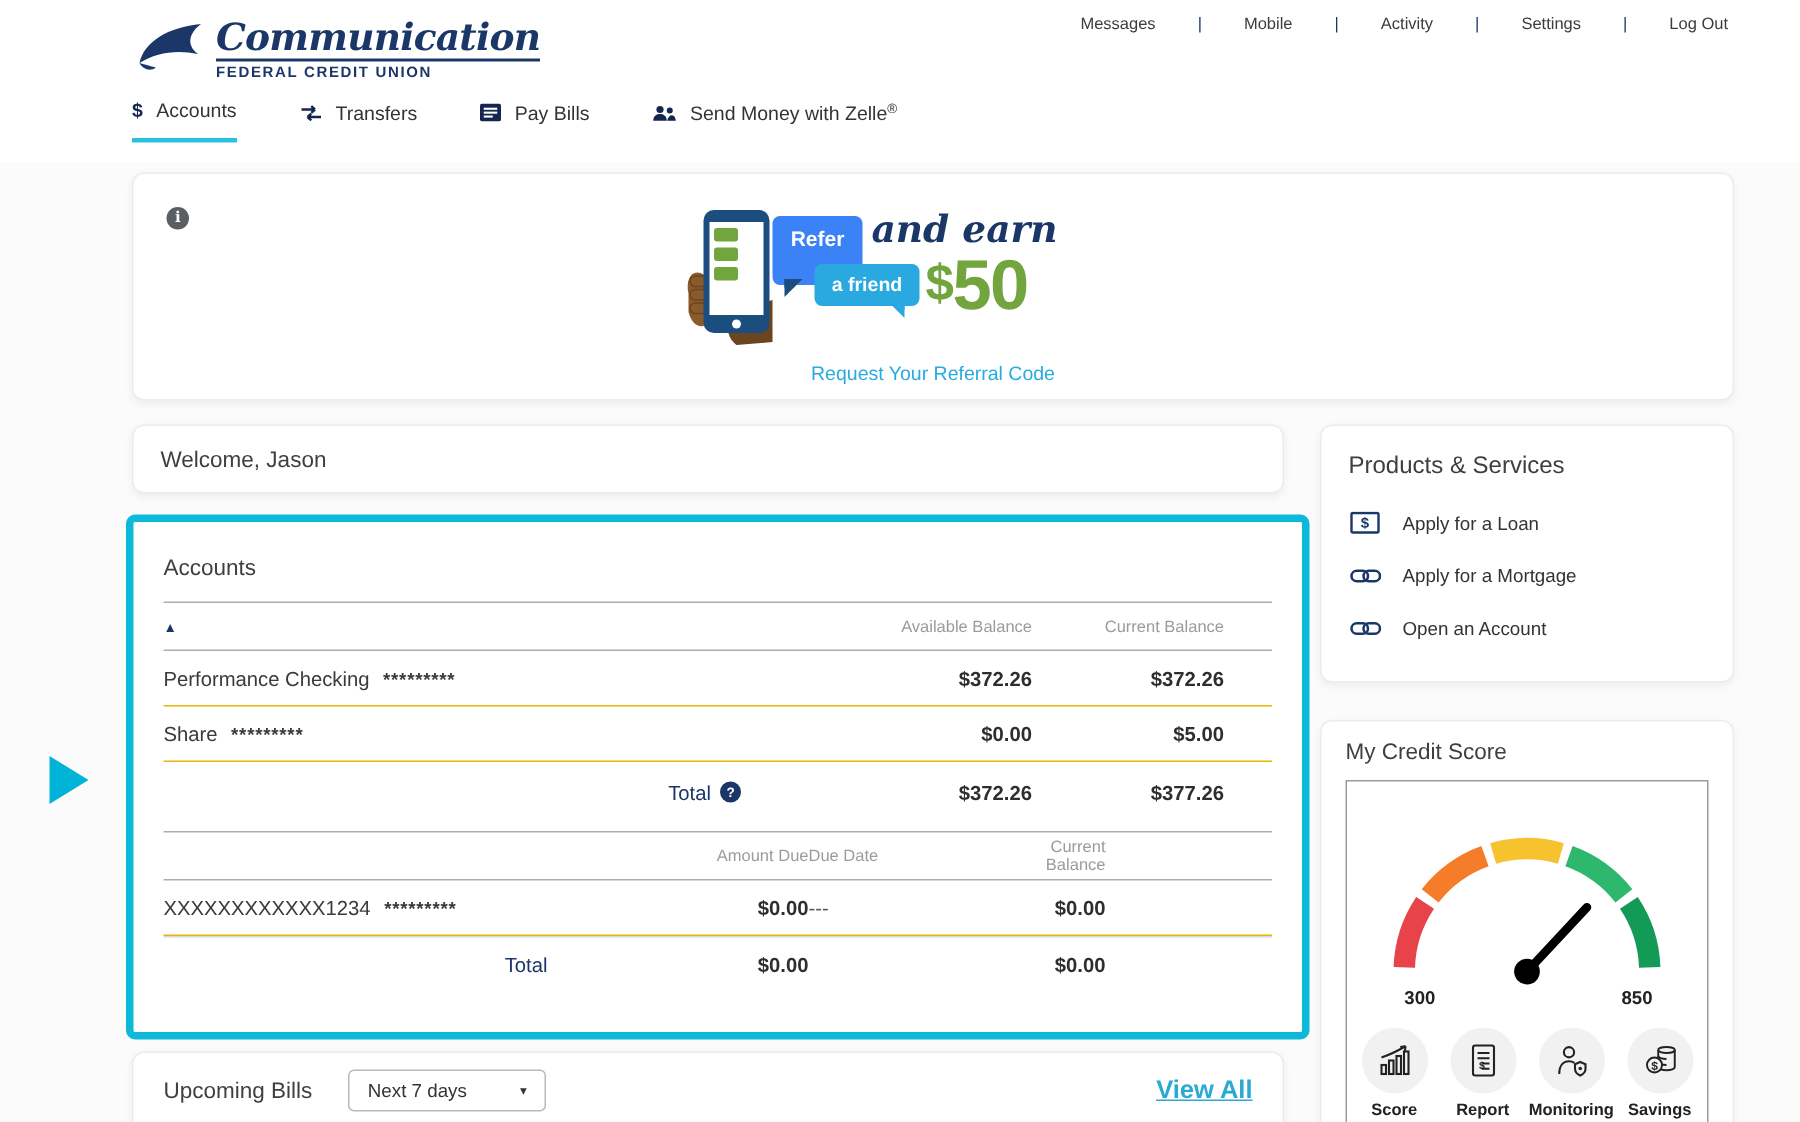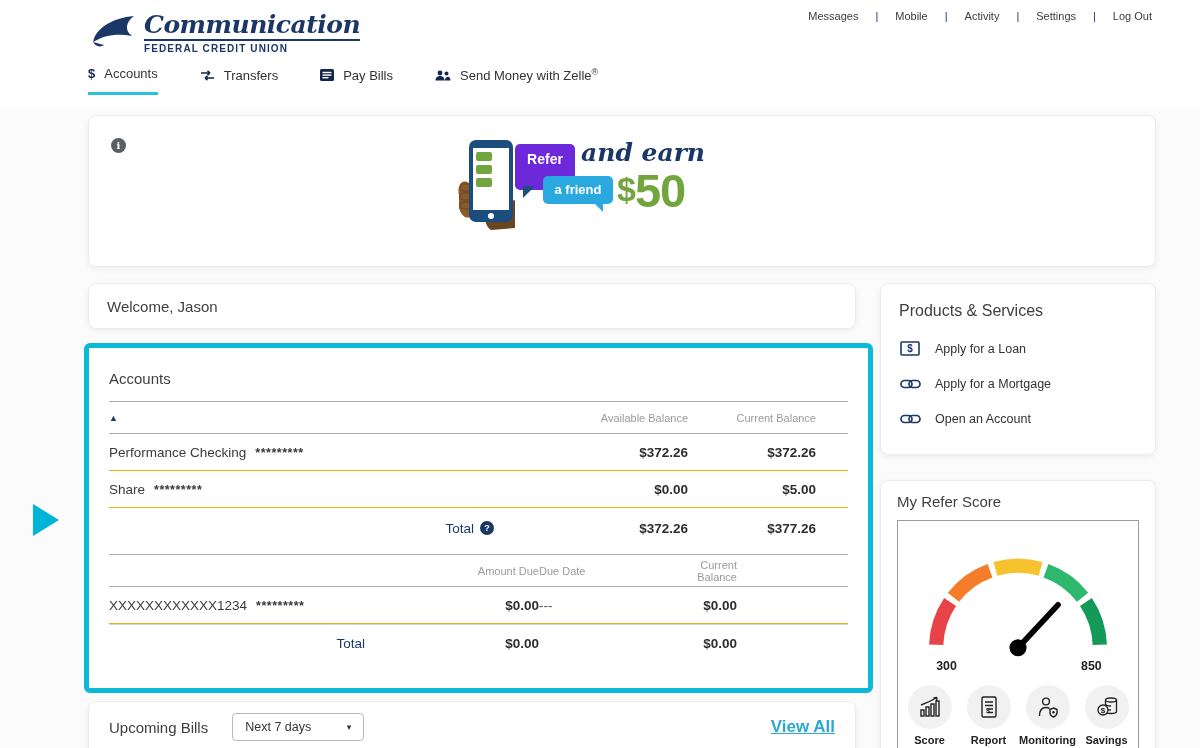--- a/index.html
+++ b/index.html
@@ -6,21 +6,21 @@
   html,body { width:1200px; height:748px; }
   body {
     position:relative; overflow:hidden;
     background:#fbfbfb;
     font-family:"Liberation Sans", sans-serif;
     color:#333;
   }
   .topbar { position:absolute; top:0; left:0; width:1200px; height:108px; background:#fff; }
 
   
-  .util-nav { position:absolute; top:10px; right:48px; display:flex; align-items:center; gap:17px;
+  .util-nav { position:absolute; top:10px; right:48px; display:flex; align-items:center; gap:28px;
     font-size:11px; color:#3c3c3c; }
   .util-nav .sep { color:#1b3768; font-size:11px; }
   .util-nav .u-item { cursor:pointer; }
 
   
   .logo { position:absolute; top:12px; left:88px; display:flex; align-items:flex-start; gap:6px; }
   .logo-text { display:flex; flex-direction:column; }
   .logo-name { font-family:"DejaVu Serif", serif; font-style:italic; font-weight:700;
     font-size:25px; color:#1b3768; line-height:26px; letter-spacing:-0.5px;
     border-bottom:2px solid #1b3768; padding-bottom:1px; }
@@ -38,21 +38,21 @@
     box-shadow:0 2px 6px rgba(0,0,0,0.06); }
 
   
   .banner { left:88px; top:115px; width:1068px; height:152px; }
   .info-icon { position:absolute; left:22px; top:22px; width:15px; height:15px; border-radius:50%;
     background:#5a5f63; color:#fff; font-size:10px; font-weight:700; font-family:"DejaVu Serif",serif;
     display:flex; align-items:center; justify-content:center; cursor:pointer; }
   .banner-graphic { position:relative; width:330px; margin:22px auto 0; height:92px; }
   .bg-phone { position:absolute; left:0; top:0; }
   .bubble { position:absolute; color:#fff; font-weight:700; text-align:center; }
-  .bubble-top { left:58px; top:6px; width:60px; height:46px; background:#6d28d9; border-radius:5px;
+  .bubble-top { left:58px; top:6px; width:60px; height:46px; background:#3b82f6; border-radius:5px;
     font-size:14px; line-height:30px; }
   .bubble-top:after { content:""; position:absolute; left:8px; bottom:-8px;
     border:6px solid transparent; border-top-color:#1b4d7e; border-left-color:#1b4d7e; }
   .bubble-bottom { left:86px; top:38px; width:70px; height:28px; background:#29a9e0; border-radius:5px;
     font-size:13px; line-height:28px; }
   .bubble-bottom:after { content:""; position:absolute; right:10px; bottom:-8px;
     border:5px solid transparent; border-top-color:#29a9e0; border-right-color:#29a9e0; }
   .banner-tagline { position:absolute; left:124px; top:0px; font-family:"DejaVu Serif",serif;
     font-style:italic; font-weight:700; font-size:25px; color:#1b3768; white-space:nowrap; }
   .banner-amount { position:absolute; left:160px; top:26px; font-weight:700; color:#72a53e;
@@ -205,20 +205,21 @@
       <rect x="19" y="14" width="16" height="9" rx="2" fill="#72a53e"></rect>
       <rect x="19" y="27" width="16" height="9" rx="2" fill="#72a53e"></rect>
       <rect x="19" y="40" width="16" height="9" rx="2" fill="#72a53e"></rect>
       <circle cx="34" cy="78" r="3" fill="#fff"></circle>
     </svg>
     <div class="bubble bubble-top">Refer</div>
     <div class="bubble bubble-bottom">a friend</div>
     <div class="banner-tagline">and earn</div>
     <div class="banner-amount"><span class="cur">$</span><span>50</span></div>
   </div>
+  <div class="banner-link">Request Your Referral Code</div>
 </div>
 
 <div class="card welcome">
   <span>Welcome, Jason</span>
 </div>
 
 <div class="accounts-wrap">
   <div class="acc-title">Accounts</div>
   <div class="rule"></div>
 
@@ -306,21 +307,21 @@
       <svg width="21" height="12" viewBox="0 0 21 12">
           <rect x="1" y="2.5" width="11" height="7" rx="3.5" fill="none" stroke="#1b3768" stroke-width="1.7"></rect>
           <rect x="9" y="2.5" width="11" height="7" rx="3.5" fill="none" stroke="#1b3768" stroke-width="1.7"></rect>
         </svg>
     </span>
     <span>Open an Account</span>
   </div>
 </div>
 
 <div class="card credit">
-  <div class="side-title" style="font-size:15px;">My Refer Score</div>
+  <div class="side-title" style="font-size:15px;">My Credit Score</div>
   <div class="credit-box">
     <svg class="gauge-svg" width="200" height="130" viewBox="0 0 210 135">
       <path d="M19.1 102 A86 86 0 0 1 33.7 56.9" fill="none" stroke="#e84349" stroke-width="15"></path>
       <path d="M37.2 52 A86 86 0 0 1 75.6 24.2" fill="none" stroke="#f57d2a" stroke-width="15"></path>
       <path d="M81.3 22.3 A86 86 0 0 1 128.7 22.3" fill="none" stroke="#f6c32f" stroke-width="15"></path>
       <path d="M134.4 24.2 A86 86 0 0 1 172.8 52" fill="none" stroke="#2eb86d" stroke-width="15"></path>
       <path d="M176.3 56.9 A86 86 0 0 1 190.9 102" fill="none" stroke="#149a57" stroke-width="15"></path>
       <line x1="105" y1="105" x2="147" y2="60" stroke="#000" stroke-width="6" stroke-linecap="round"></line>
       <circle cx="105" cy="105" r="9" fill="#000"></circle>
       <text x="30" y="128" font-size="13" font-weight="bold" fill="#222" text-anchor="middle" font-family="Liberation Sans, sans-serif">300</text>

